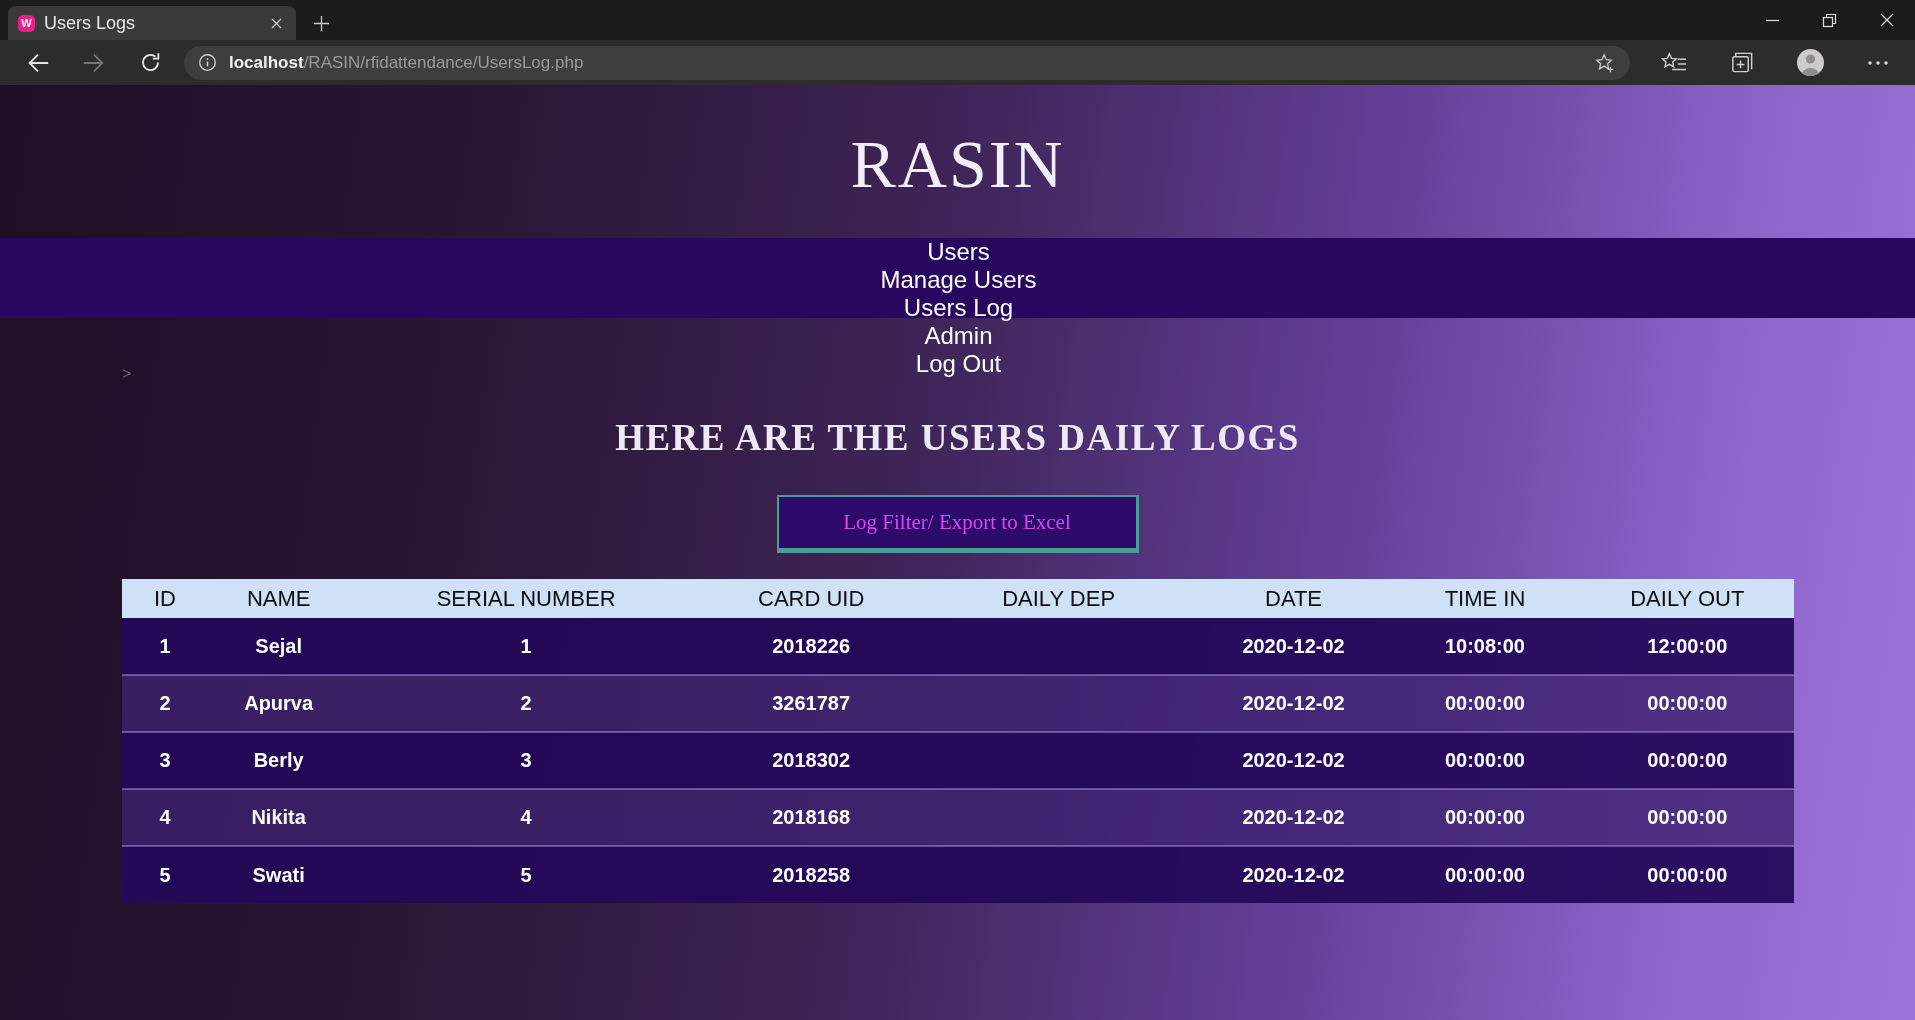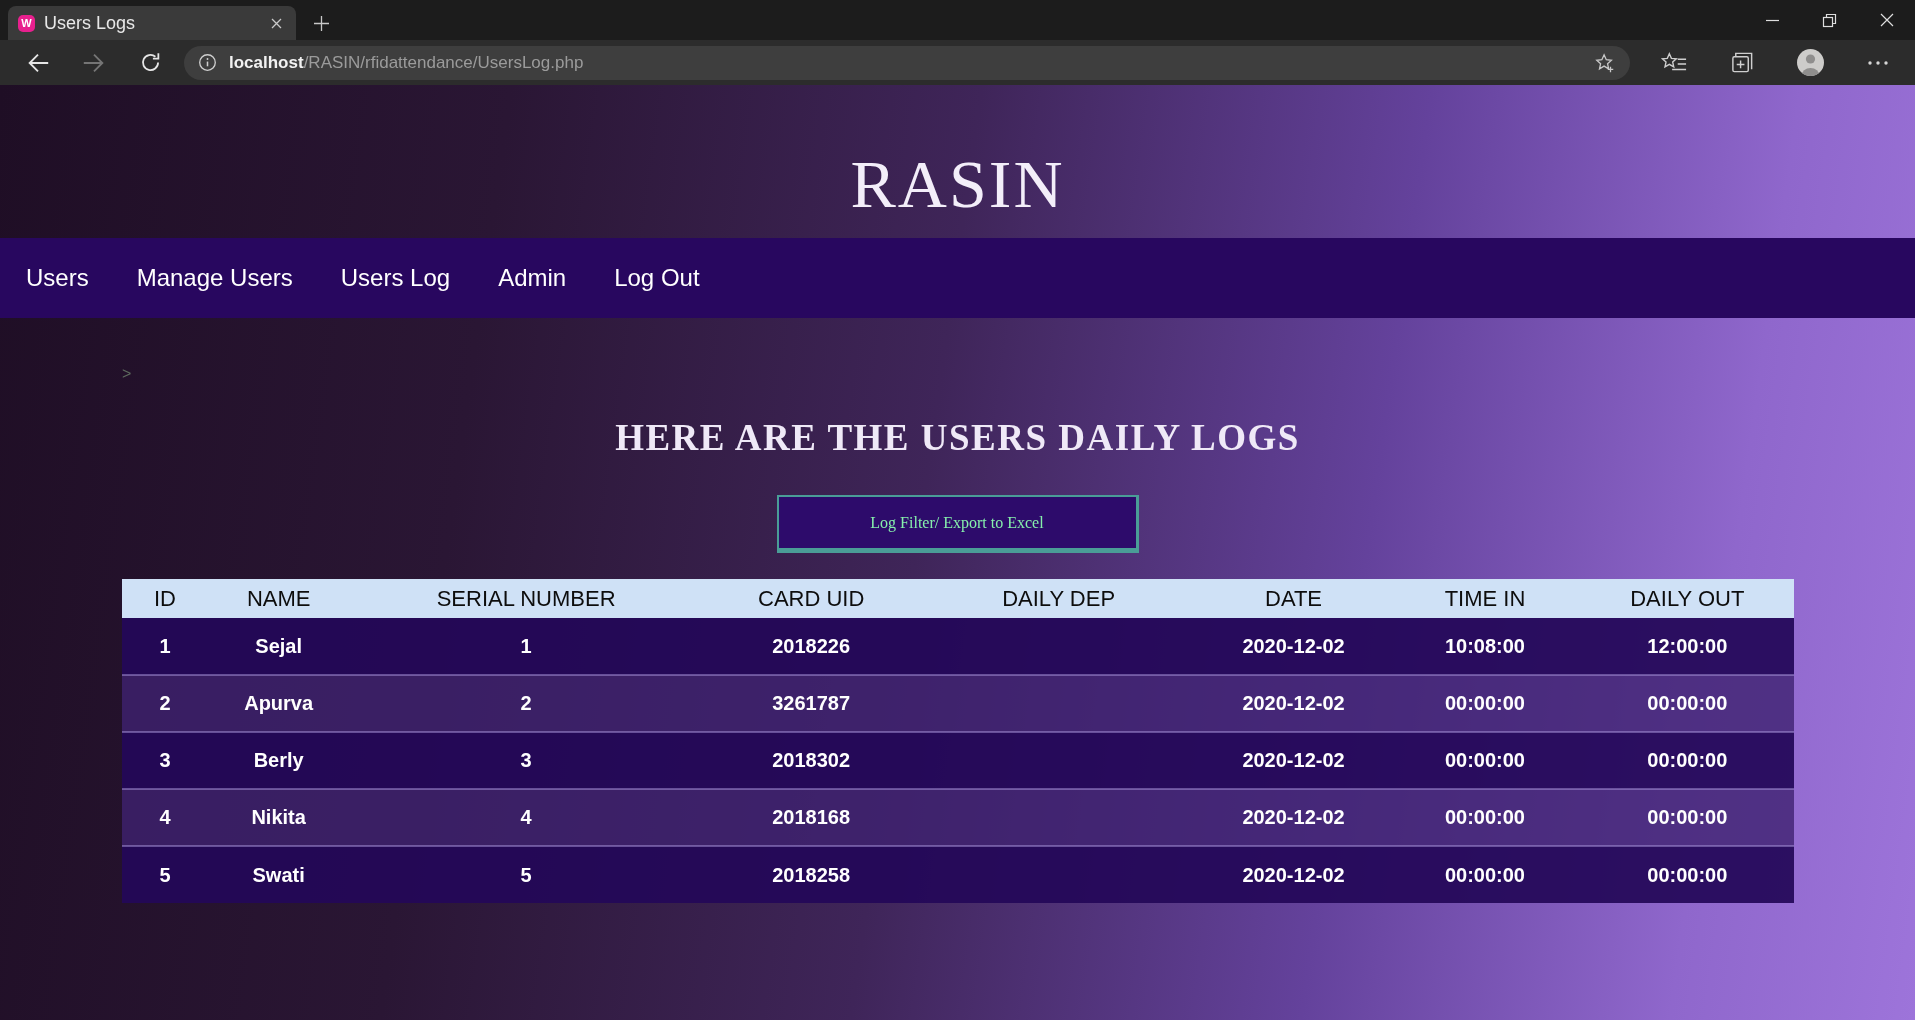--- a/index.html
+++ b/index.html
@@ -26,29 +26,29 @@
   .url { font-size:17px; margin-left:12px; white-space:nowrap; }
   .url .host { color:#f2f2f2; font-weight:600; }
   .url .path { color:#9b9b9b; font-weight:400; }
   .addr-right { margin-left:auto; display:flex; align-items:center; }
   .tool-ico { width:48px; height:40px; margin-left:20px; display:flex; align-items:center; justify-content:center; }
   .avatar { width:27px; height:27px; border-radius:50%; background:#cdccca; display:flex; align-items:flex-end; justify-content:center; overflow:hidden; }
 
   
   .page { height:935px; background:linear-gradient(98deg,#1f0e25 0%,#2a1634 25%,#3f2559 48%,#64429c 70%,#8f67cc 88%,#9d74da 100%); }
   .site-header { height:153px; }
-  .brand { text-align:center; padding-top:60px; font-family:"Liberation Serif", serif;
+  .brand { text-align:center; padding-top:40px; font-family:"Liberation Serif", serif;
            font-size:68px; color:#f3eef9; letter-spacing:2px; font-weight:400; }
-  .navbar { height:80px; background:#28075f; display:flex; align-items:center; padding-left:2px; }
+  .navbar { height:80px; background:#28075f; display:flex; align-items:center; padding-left:2px;flex-direction:column; }
   .nav-item { color:#ffffff; font-size:24px; padding:0 24px; cursor:pointer; white-space:nowrap; }
   .stray { margin:46px 0 0 122px; height:20px; line-height:20px; color:#5e6b5e; font-size:16px; }
   .heading { margin-top:32px; text-align:center; font-family:"Liberation Serif", serif;
              font-size:37px; color:#efe9f7; letter-spacing:1.5px; font-weight:700; }
   .filter-btn { display:block; margin:36px auto 0; width:362px; height:58px; background:#2d0b6b;
-                color:#86efac; font-family:"Liberation Serif", serif; font-size:16px;
+                color:#d946ef; font-family:"Liberation Serif", serif; font-size:21px;
                 border:2px solid #4a9d97; border-bottom-width:5px; border-right-width:3px; cursor:pointer; }
   table.logtable { width:1672px; margin:26px auto 0; border-collapse:collapse; table-layout:fixed; }
   .logtable thead th { background:#cfe1f6; color:#0d0d0d; font-size:22px; font-weight:500; height:39px; text-align:center; }
   .logtable tbody td { color:#ffffff; font-size:20px; font-weight:600; height:57px; text-align:center; }
   .logtable tbody tr:nth-child(odd)  { background:rgba(36,8,88,0.93); }
   .logtable tbody tr:nth-child(even) { background:rgba(62,34,112,0.80); }
   .logtable tbody tr + tr { border-top:2px solid rgba(170,150,220,0.5); }
 
   svg { display:block; }
 </style>

